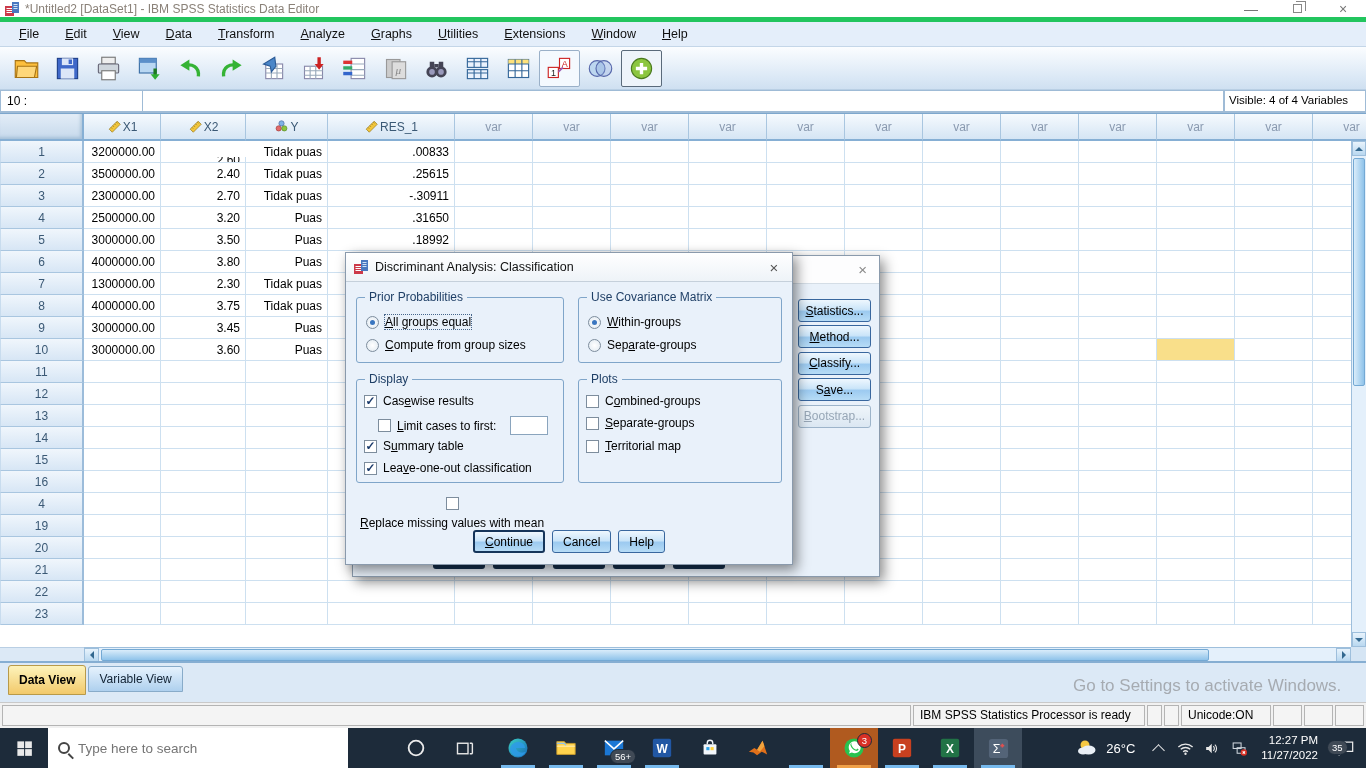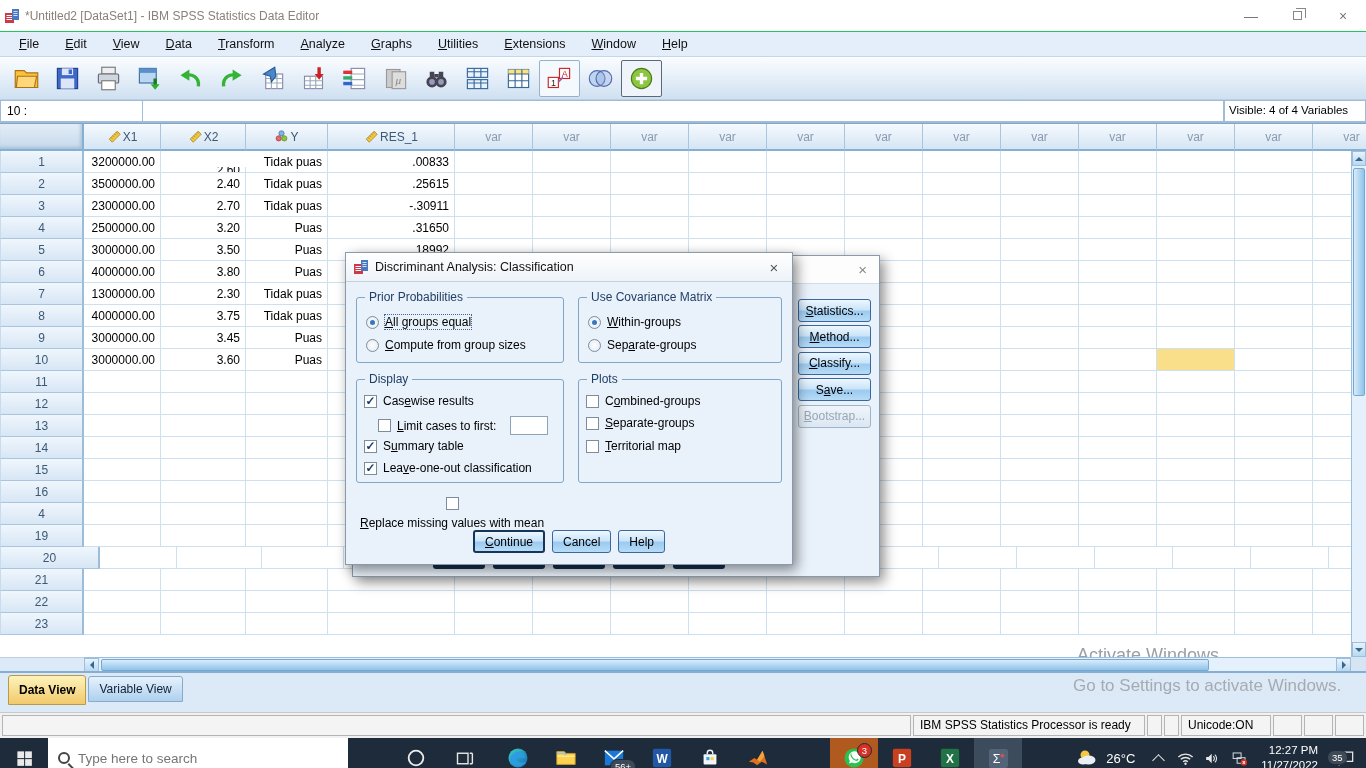--- a/index.html
+++ b/index.html
@@ -1,20 +1,20 @@
 <!DOCTYPE html>
 <html><head>
 <meta charset="utf-8">
 <style>
   *{box-sizing:border-box;margin:0;padding:0}
   body{font-family:"Liberation Sans",sans-serif;background:#444}
   .screen{position:relative;width:1366px;height:768px;overflow:hidden;background:#fff;font-size:12px}
 
   
-  .titlebar{height:32px;background:#fff;display:flex;align-items:center;padding-left:4px;border-bottom:1px solid #22c55e}
+  .titlebar{height:22px;background:#fff;display:flex;align-items:center;padding-left:4px;border-bottom:5px solid #22c55e}
   .titlebar .app-icon{width:16px;height:16px;margin-right:5px;display:inline-flex}
   .title-text{color:#8a8178;font-size:12px}
   .win-controls{margin-left:auto;display:flex}
   .wc{width:46px;height:22px;display:flex;align-items:center;justify-content:center;color:#777;font-size:14px}
   .restore-glyph{width:9px;height:9px;border:1px solid #888;position:relative}
   .restore-glyph::before{content:'';position:absolute;left:2px;top:-4px;width:9px;height:9px;border:1px solid #888;border-bottom:none;border-left:none}
 
   
   .menubar{height:25px;background:#e4eefa;display:flex;align-items:center;padding-left:6px;border-bottom:1px solid #c4d6e8}
   .menu-item{padding:3px 13px;color:#111;font-size:12.5px;cursor:default}
@@ -691,21 +691,21 @@
           <div class="gcell dcell" style="width: 78px;"></div>
           <div class="gcell dcell" style="width: 78px;"></div>
           <div class="gcell dcell" style="width: 78px;"></div>
           <div class="gcell dcell" style="width: 78px;"></div>
           <div class="gcell dcell" style="width: 78px;"></div>
           <div class="gcell dcell" style="width: 78px;"></div>
           <div class="gcell dcell" style="width: 78px;"></div>
           <div class="gcell dcell" style="width: 78px;"></div>
         </div>
         <div class="grow">
-          <div class="gcell rowhead" style="width: 100px;">20</div>
+          <div class="gcell rowhead" style="width: 84px;">20</div>
           <div class="gcell dcell" style="width: 77px;"></div>
           <div class="gcell dcell" style="width: 85px;"></div>
           <div class="gcell dcell" style="width: 82px;"></div>
           <div class="gcell dcell" style="width: 127px;"></div>
           <div class="gcell dcell" style="width: 78px;"></div>
           <div class="gcell dcell" style="width: 78px;"></div>
           <div class="gcell dcell" style="width: 78px;"></div>
           <div class="gcell dcell" style="width: 78px;"></div>
           <div class="gcell dcell" style="width: 78px;"></div>
           <div class="gcell dcell" style="width: 78px;"></div>

